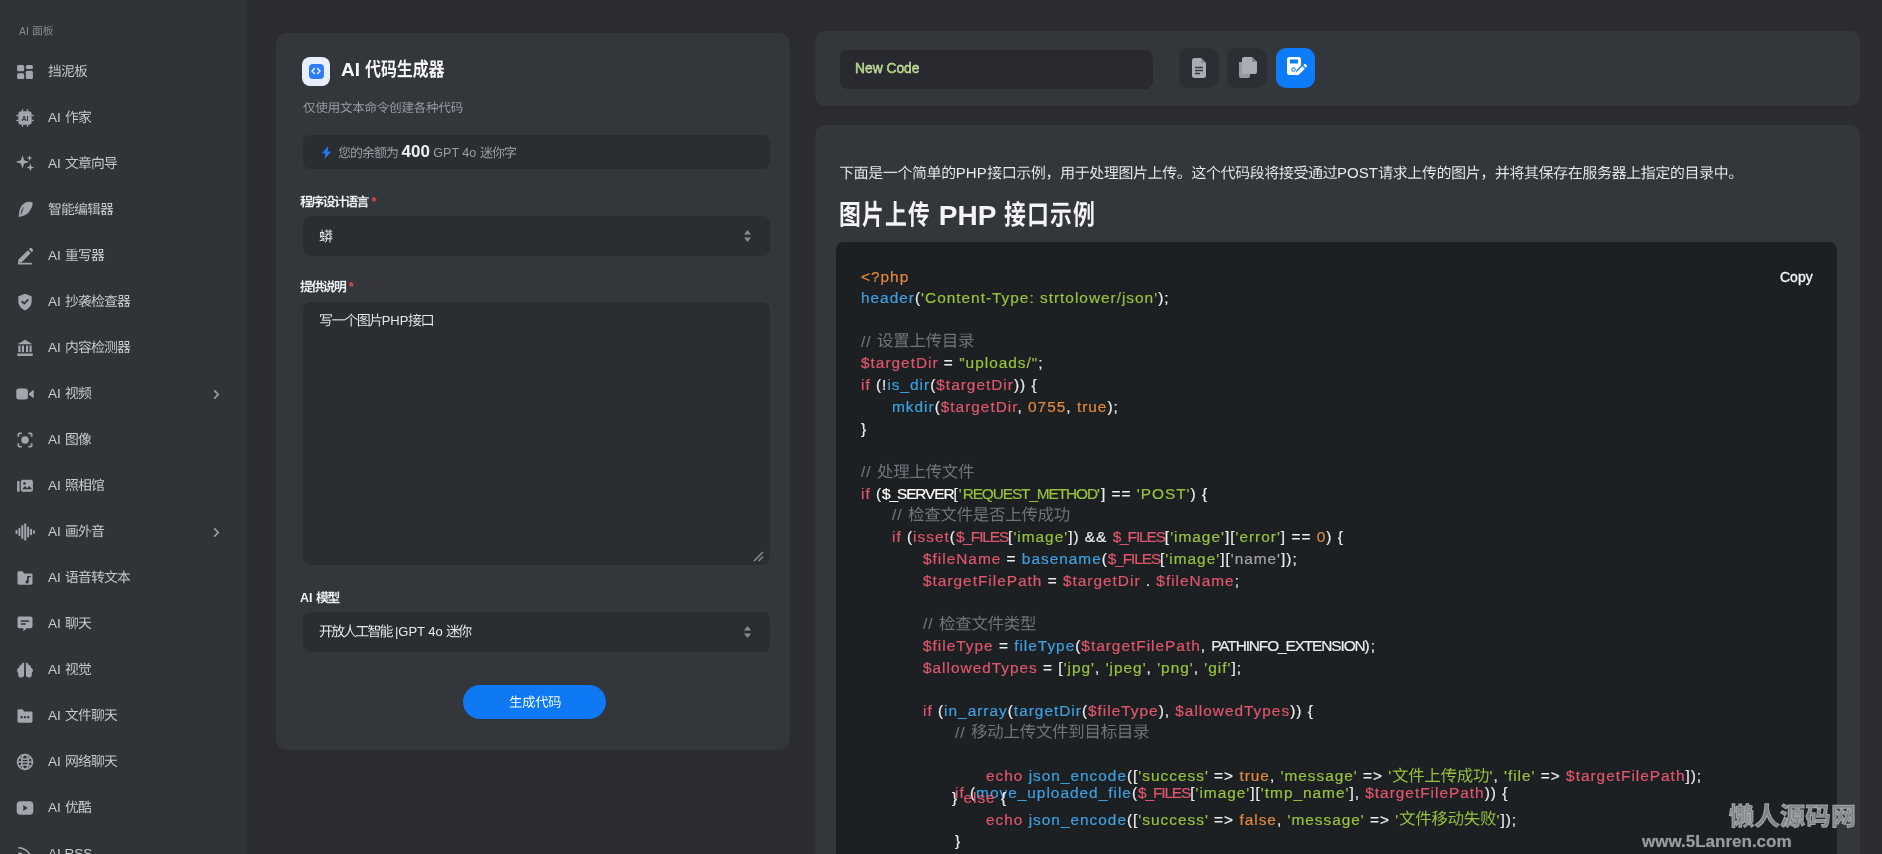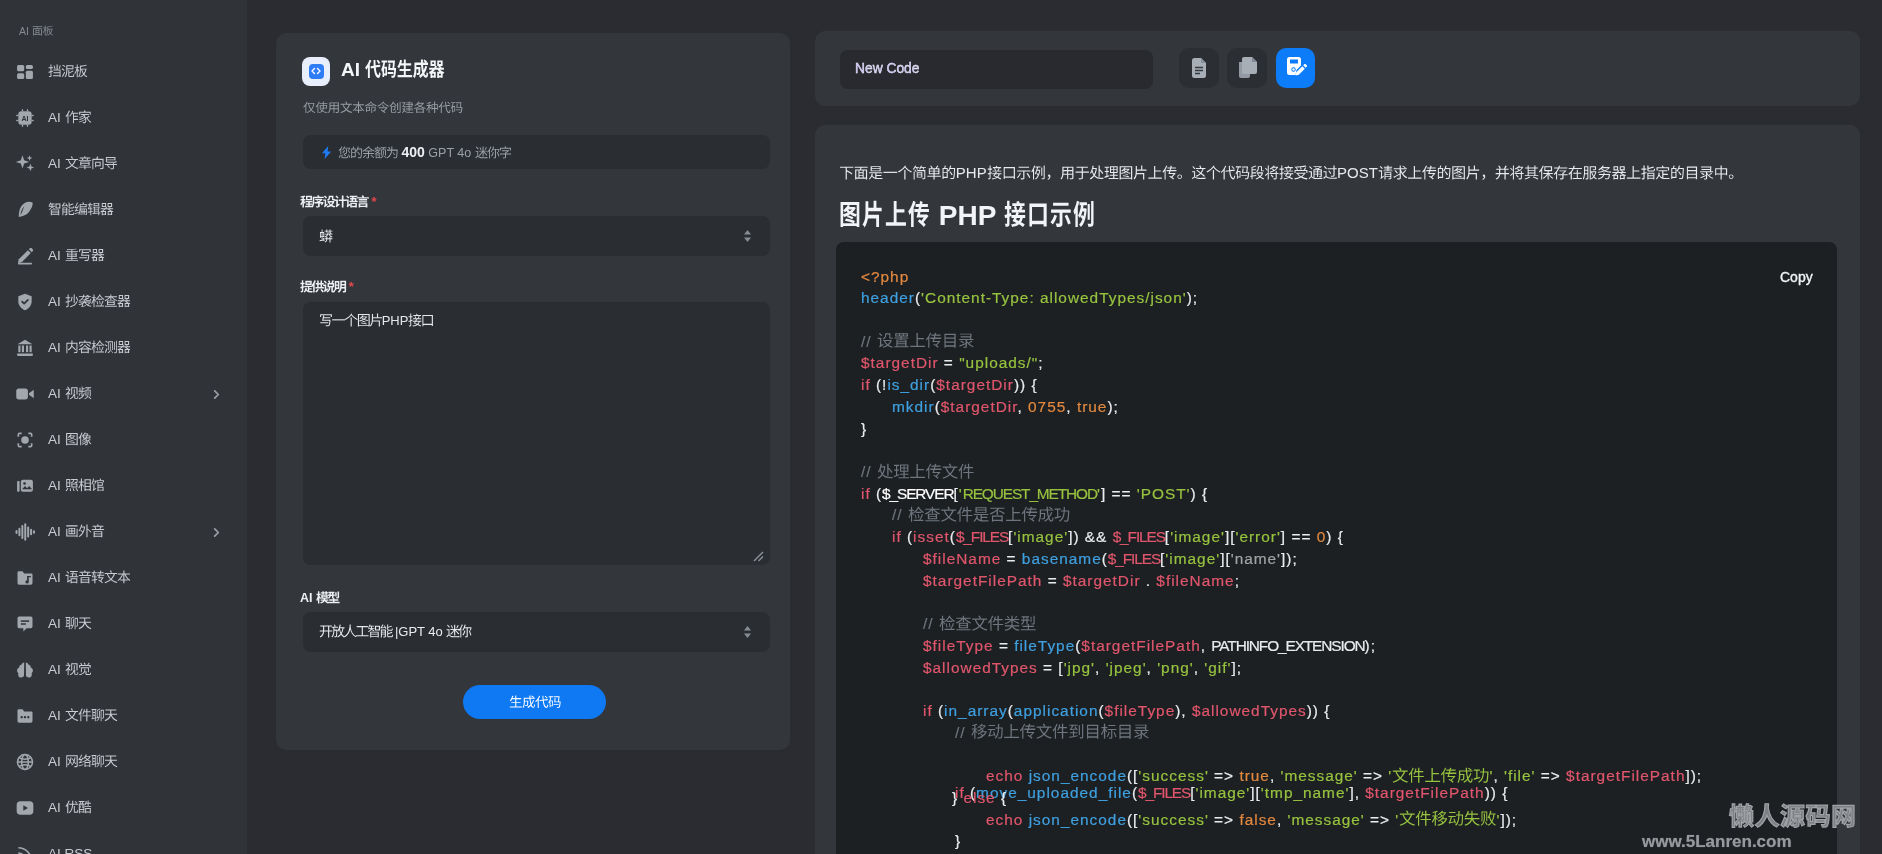--- a/index.html
+++ b/index.html
@@ -407,21 +407,21 @@
 <div style="position:absolute;left:303px;top:135px;width:467px;height:34px;background:#2a2d31;border-radius:8px"></div>
 <svg style="position:absolute;left:321.8px;top:146px" width="10" height="13" viewBox="0 0 10 13" fill="#1f7cf8">
     <path d="M6.2 0L0 7.2h3.4L2.6 13l6.6-7.6H5.6L6.2 0z"></path>
   </svg>
 <div class="ln" style="left:338px;top:143px;height:18px;line-height:18px;font-size:12.5px;color:#9aa1a8"><svg class="z" style="width:60px;height:11.4px" viewBox="0 0 60 11.4" fill="#9aa1a8">
       <use href="#r60a8" transform="translate(0.0,11.4) scale(0.13,0.13)"></use>
       <use href="#r7684" transform="translate(12.0,11.4) scale(0.13,0.13)"></use>
       <use href="#r4f59" transform="translate(24.0,11.4) scale(0.13,0.13)"></use>
       <use href="#r989d" transform="translate(36.0,11.4) scale(0.13,0.13)"></use>
       <use href="#r4e3a" transform="translate(48.0,11.4) scale(0.13,0.13)"></use>
-    </svg> <b style="font-size:14px;color:#eef1f4">400</b> GPT 4o <svg class="z" style="width:36px;height:11.4px" viewBox="0 0 36 11.4" fill="#9aa1a8">
+    </svg> <b style="font-size:17px;color:#eef1f4">400</b> GPT 4o <svg class="z" style="width:36px;height:11.4px" viewBox="0 0 36 11.4" fill="#9aa1a8">
       <use href="#r8ff7" transform="translate(0.0,11.4) scale(0.13,0.13)"></use>
       <use href="#r4f60" transform="translate(12.0,11.4) scale(0.13,0.13)"></use>
       <use href="#r5b57" transform="translate(24.0,11.4) scale(0.13,0.13)"></use>
     </svg></div>
 <div class="ln" style="left:300px;top:191px;height:20px;line-height:20px"><svg class="z" style="width:67.8px;height:11.4px" viewBox="0 0 67.8 11.4" fill="#edf0f2">
       <use href="#b7a0b" transform="translate(0.0,11.4) scale(0.13,0.13)"></use>
       <use href="#b5e8f" transform="translate(11.3,11.4) scale(0.13,0.13)"></use>
       <use href="#b8bbe" transform="translate(22.6,11.4) scale(0.13,0.13)"></use>
       <use href="#b8ba1" transform="translate(33.9,11.4) scale(0.13,0.13)"></use>
       <use href="#b8bed" transform="translate(45.2,11.4) scale(0.13,0.13)"></use>
@@ -478,21 +478,21 @@
   </svg>
 <div style="position:absolute;left:463px;top:685px;width:143px;height:34px;background:#0f79f3;border-radius:17px"></div>
 <div class="ln" style="left:463px;top:692px;width:143px;height:20px;line-height:20px;text-align:center"><svg class="z" style="width:52px;height:11.9px" viewBox="0 0 52 11.9" fill="#fff">
       <use href="#r751f" transform="translate(0.0,11.9) scale(0.135,0.135)"></use>
       <use href="#r6210" transform="translate(13.0,11.9) scale(0.135,0.135)"></use>
       <use href="#r4ee3" transform="translate(26.0,11.9) scale(0.135,0.135)"></use>
       <use href="#r7801" transform="translate(39.0,11.9) scale(0.135,0.135)"></use>
     </svg></div>
 <div style="position:absolute;left:815px;top:31px;width:1045px;height:75px;background:#33363b;border-radius:10px"></div>
 <div style="position:absolute;left:840px;top:50px;width:313px;height:39px;background:#282a2f;border-radius:8px"></div>
-<div class="ln" style="left:855px;top:59px;height:20px;line-height:20px;font-size:13.8px;-webkit-text-stroke:0.4px #f0f2f5;color:#c4b5fd">New Code</div>
+<div class="ln" style="left:855px;top:59px;height:20px;line-height:20px;font-size:13.8px;-webkit-text-stroke:0.4px #f0f2f5;color:#84cc16">New Code</div>
 <div style="position:absolute;left:1179px;top:48px;width:40px;height:40px;background:#2b2e33;border-radius:10px"></div>
 <svg style="position:absolute;left:1191px;top:58px" width="16" height="20" viewBox="0 0 16 20" fill="#a8aeb6">
     <path d="M1 2.5A2.5 2.5 0 013.5 0H10l5 5v12.5a2.5 2.5 0 01-2.5 2.5h-9A2.5 2.5 0 011 17.5z"></path>
     <path d="M10 0l5 5h-5z" fill="#85909c"></path>
     <g stroke="#33363b" stroke-width="1.5">
       <line x1="4" y1="9.5" x2="12" y2="9.5"></line>
       <line x1="4" y1="12.5" x2="12" y2="12.5"></line>
       <line x1="4" y1="15.5" x2="9" y2="15.5"></line>
     </g>
   </svg>
@@ -579,21 +579,21 @@
       <use href="#b4f20" transform="translate(69.0,24.6) scale(0.2184,0.28)"></use>
     </svg> PHP <svg class="z" style="width:92px;height:24.6px" viewBox="0 0 92 24.6" fill="#f2f4f7">
       <use href="#b63a5" transform="translate(0.0,24.6) scale(0.2184,0.28)"></use>
       <use href="#b53e3" transform="translate(23.0,24.6) scale(0.2184,0.28)"></use>
       <use href="#b793a" transform="translate(46.0,24.6) scale(0.2184,0.28)"></use>
       <use href="#b4f8b" transform="translate(69.0,24.6) scale(0.2184,0.28)"></use>
     </svg></div>
 <div style="position:absolute;left:836px;top:242px;width:1001px;height:628px;background:#1d2023;border-radius:8px"></div>
 <div class="ln" style="left:1780px;top:268px;height:18px;line-height:18px;font-size:14px;-webkit-text-stroke:0.35px #f0f3f5;color:#f0f3f5">Copy</div>
 <div class="ln cd" style="left:861px;top:265.5px;height:21.72px;line-height:21.72px"><i style="color:#e2883f">&lt;?php</i></div>
-<div class="ln cd" style="left:861px;top:287.2px;height:21.72px;line-height:21.72px"><i style="color:#3fa0e0">header</i>(<i style="color:#97c33f">'Content-Type: allowedTypes/json'</i>);</div>
+<div class="ln cd" style="left:861px;top:287.2px;height:21.72px;line-height:21.72px"><i style="color:#3fa0e0">header</i>(<i style="color:#97c33f">'Content-Type: strtolower/json'</i>);</div>
 <div class="ln cd" style="left:861px;top:330.7px;height:21.72px;line-height:21.72px"><i style="color:#6e757e">// </i><svg class="z" style="width:97.2px;height:14.5px" viewBox="0 0 97.2 14.5" fill="#6e757e">
       <use href="#r8bbe" transform="translate(0.0,14.5) scale(0.165,0.165)"></use>
       <use href="#r7f6e" transform="translate(16.2,14.5) scale(0.165,0.165)"></use>
       <use href="#r4e0a" transform="translate(32.4,14.5) scale(0.165,0.165)"></use>
       <use href="#r4f20" transform="translate(48.6,14.5) scale(0.165,0.165)"></use>
       <use href="#r76ee" transform="translate(64.8,14.5) scale(0.165,0.165)"></use>
       <use href="#r5f55" transform="translate(81.0,14.5) scale(0.165,0.165)"></use>
     </svg></div>
 <div class="ln cd" style="left:861px;top:352.4px;height:21.72px;line-height:21.72px"><i style="color:#e0566c">$targetDir</i> = <i style="color:#97c33f">"uploads/"</i>;</div>
 <div class="ln cd" style="left:861px;top:374.1px;height:21.72px;line-height:21.72px"><i style="color:#e0566c">if</i> (!<i style="color:#3fa0e0">is_dir</i>(<i style="color:#e0566c">$targetDir</i>)) {</div>
@@ -626,21 +626,21 @@
 <div class="ln cd" style="left:923px;top:613.0px;height:21.72px;line-height:21.72px"><i style="color:#6e757e">// </i><svg class="z" style="width:97.2px;height:14.5px" viewBox="0 0 97.2 14.5" fill="#6e757e">
       <use href="#r68c0" transform="translate(0.0,14.5) scale(0.165,0.165)"></use>
       <use href="#r67e5" transform="translate(16.2,14.5) scale(0.165,0.165)"></use>
       <use href="#r6587" transform="translate(32.4,14.5) scale(0.165,0.165)"></use>
       <use href="#r4ef6" transform="translate(48.6,14.5) scale(0.165,0.165)"></use>
       <use href="#r7c7b" transform="translate(64.8,14.5) scale(0.165,0.165)"></use>
       <use href="#r578b" transform="translate(81.0,14.5) scale(0.165,0.165)"></use>
     </svg></div>
 <div class="ln cd" style="left:923px;top:634.7px;height:21.72px;line-height:21.72px"><i style="color:#e0566c">$fileType</i> = <i style="color:#3fa0e0">fileType</i>(<i style="color:#e0566c">$targetFilePath</i>, <u class="uc">PATHINFO_EXTENSION</u>);</div>
 <div class="ln cd" style="left:923px;top:656.5px;height:21.72px;line-height:21.72px"><i style="color:#e0566c">$allowedTypes</i> = [<i style="color:#97c33f">'jpg'</i>, <i style="color:#97c33f">'jpeg'</i>, <i style="color:#97c33f">'png'</i>, <i style="color:#97c33f">'gif'</i>];</div>
-<div class="ln cd" style="left:923px;top:699.9px;height:21.72px;line-height:21.72px"><i style="color:#e0566c">if</i> (<i style="color:#3fa0e0">in_array</i>(<i style="color:#3fa0e0">application</i>(<i style="color:#e0566c">$fileType</i>), <i style="color:#e0566c">$allowedTypes</i>)) {</div>
+<div class="ln cd" style="left:923px;top:699.9px;height:21.72px;line-height:21.72px"><i style="color:#e0566c">if</i> (<i style="color:#3fa0e0">in_array</i>(<i style="color:#3fa0e0">targetDir</i>(<i style="color:#e0566c">$fileType</i>), <i style="color:#e0566c">$allowedTypes</i>)) {</div>
 <div class="ln cd" style="left:955px;top:721.6px;height:21.72px;line-height:21.72px"><i style="color:#6e757e">// </i><svg class="z" style="width:178.2px;height:14.5px" viewBox="0 0 178.2 14.5" fill="#6e757e">
       <use href="#r79fb" transform="translate(0.0,14.5) scale(0.165,0.165)"></use>
       <use href="#r52a8" transform="translate(16.2,14.5) scale(0.165,0.165)"></use>
       <use href="#r4e0a" transform="translate(32.4,14.5) scale(0.165,0.165)"></use>
       <use href="#r4f20" transform="translate(48.6,14.5) scale(0.165,0.165)"></use>
       <use href="#r6587" transform="translate(64.8,14.5) scale(0.165,0.165)"></use>
       <use href="#r4ef6" transform="translate(81.0,14.5) scale(0.165,0.165)"></use>
       <use href="#r5230" transform="translate(97.2,14.5) scale(0.165,0.165)"></use>
       <use href="#r76ee" transform="translate(113.4,14.5) scale(0.165,0.165)"></use>
       <use href="#r6807" transform="translate(129.6,14.5) scale(0.165,0.165)"></use>

